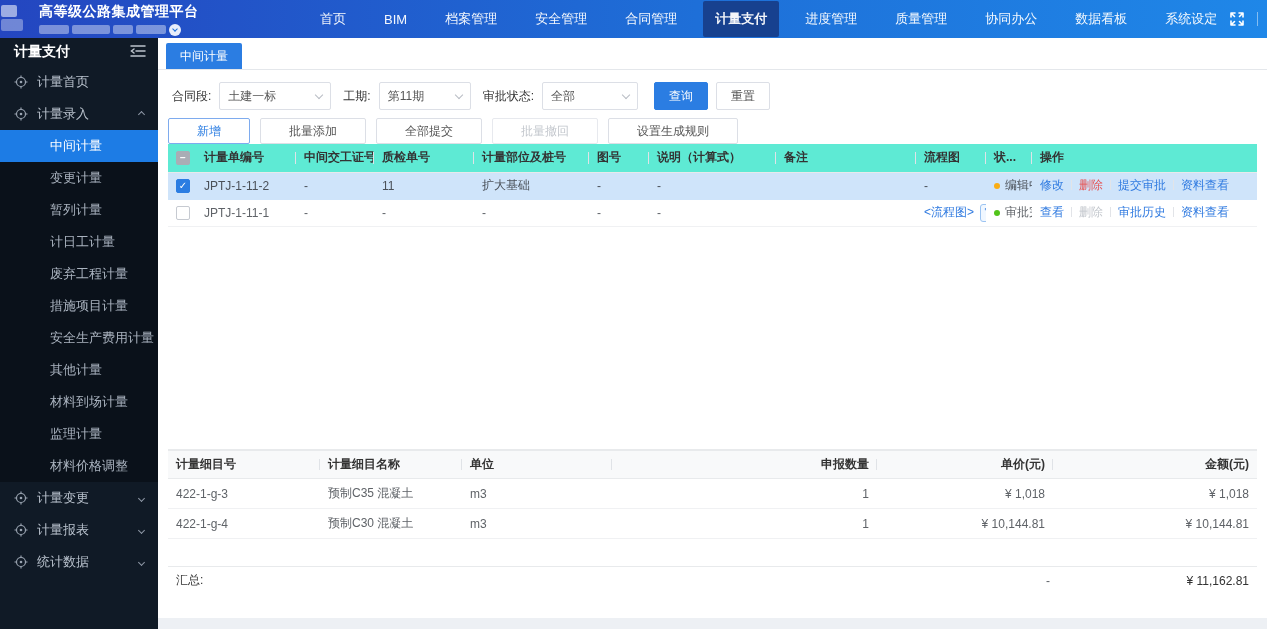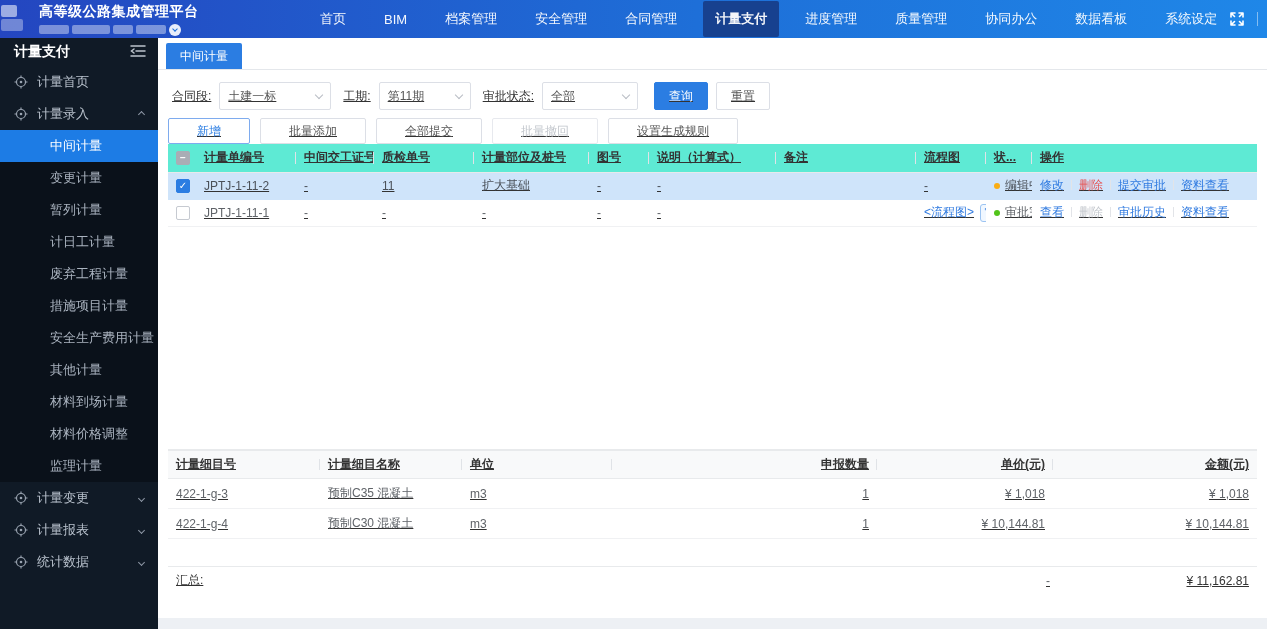--- a/index.html
+++ b/index.html
@@ -48,21 +48,21 @@
   .submenu { background:#0a111a; }
   .sub-item { height:32px; display:flex; align-items:center; padding-left:50px;
     font-size:13px; color:#aab3bf; cursor:pointer; white-space:nowrap; }
   .sub-item.active { background:#1d7ce5; color:#fff; }
 
   
   .main { flex:1; display:flex; flex-direction:column; background:#edf0f4; min-width:0; }
   .tabstrip { height:32px; background:#fff; border-bottom:1px solid #e4e7eb; display:flex; align-items:flex-end; }
   .tab { margin-left:8px; height:26px; padding:0 14px; background:#2b7de2; color:#fff;
     display:flex; align-items:center; font-size:12px; border-radius:2px 2px 0 0; cursor:pointer; }
-  .panel { background:#fff; height:548px; display:flex; flex-direction:column;text-decoration:underline; }
+  .panel { background:#fff; height:548px; display:flex; flex-direction:column; }
 
   .filter-row { padding:12px 10px 0; height:40px; display:flex; align-items:center; gap:8px; }
   .f-label { color:#333; margin-left:4px; white-space:nowrap; }
   .select { width:112px; height:28px; border:1px solid #dcdfe6; border-radius:2px; background:#fff;
     display:flex; align-items:center; padding:0 8px; color:#555; cursor:pointer; }
   .select.w2 { width:92px; } .select.w3 { width:96px; }
   .select .schev { margin-left:auto; width:6px; height:6px; border-right:1.4px solid #b8bcc4;
     border-bottom:1.4px solid #b8bcc4; transform:rotate(45deg); margin-top:-3px; }
   .btn { height:28px; padding:0 14px; border:1px solid #dcdfe6; border-radius:2px; background:#fff;
     color:#555; font-size:12px; cursor:pointer; font-family:inherit; white-space:nowrap; }
@@ -206,22 +206,22 @@
     <div class="submenu">
       <div class="sub-item active">中间计量</div>
       <div class="sub-item">变更计量</div>
       <div class="sub-item">暂列计量</div>
       <div class="sub-item">计日工计量</div>
       <div class="sub-item">废弃工程计量</div>
       <div class="sub-item">措施项目计量</div>
       <div class="sub-item">安全生产费用计量</div>
       <div class="sub-item">其他计量</div>
       <div class="sub-item">材料到场计量</div>
+      <div class="sub-item">监理计量</div>
       <div class="sub-item">材料价格调整</div>
-      <div class="sub-item">监理计量</div>
     </div>
 
     <div class="menu-item">
       <span class="mi-icon">
         <svg width="14" height="14" viewBox="0 0 14 14" fill="none" stroke="#9aa4b1" stroke-width="1.2">
           <circle cx="7" cy="7" r="4.5"></circle>
             <circle cx="7" cy="7" r="1.3" fill="#9aa4b1" stroke="none"></circle>
           <path d="M7 0.5 V2.5 M7 11.5 V13.5 M0.5 7 H2.5 M11.5 7 H13.5"></path>
         </svg>
       </span>

